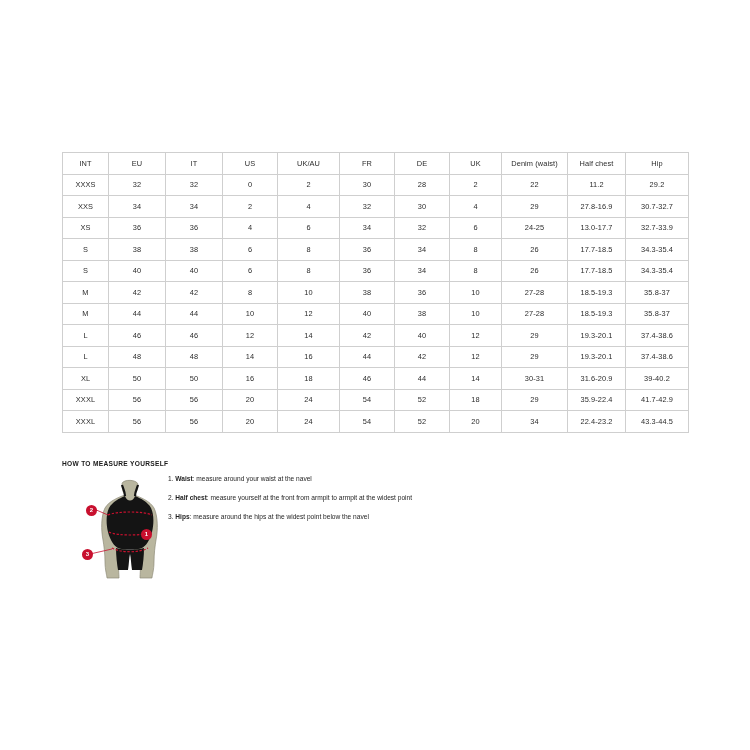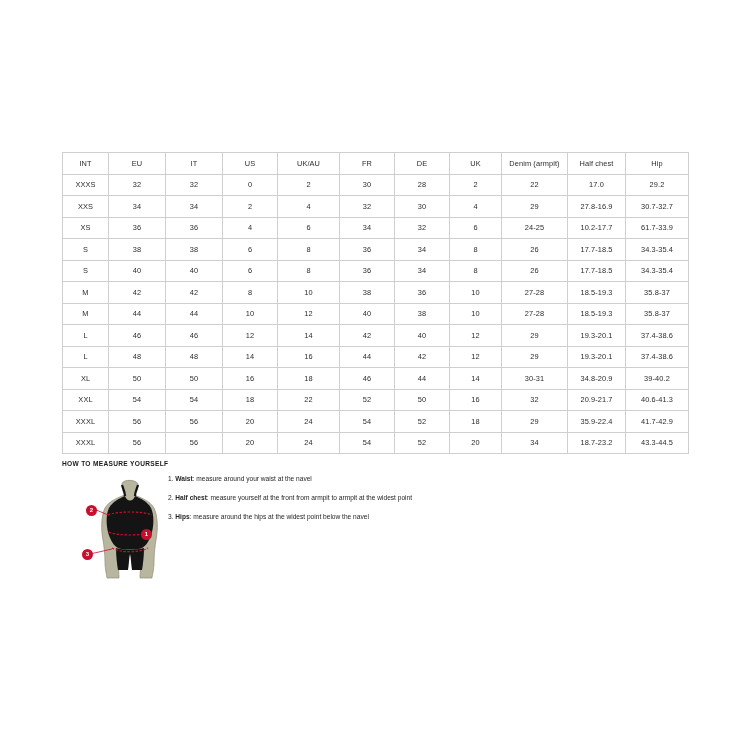--- a/index.html
+++ b/index.html
@@ -138,38 +138,38 @@
       <thead>
         <tr>
           <th>INT</th>
           <th>EU</th>
           <th>IT</th>
           <th>US</th>
           <th>UK/AU</th>
           <th>FR</th>
           <th>DE</th>
           <th>UK</th>
-          <th>Denim (armpit)</th>
+          <th>Denim (waist)</th>
           <th>Half chest</th>
           <th>Hip</th>
         </tr>
       </thead>
       <tbody>
 
         <tr>
           <td>XXXS</td>
           <td>32</td>
           <td>32</td>
           <td>0</td>
           <td>2</td>
           <td>30</td>
           <td>28</td>
           <td>2</td>
           <td>22</td>
-          <td>17.0</td>
+          <td>11.2</td>
           <td>29.2</td>
         </tr>
 
         <tr>
           <td>XXS</td>
           <td>34</td>
           <td>34</td>
           <td>2</td>
           <td>4</td>
           <td>32</td>
@@ -183,22 +183,22 @@
         <tr>
           <td>XS</td>
           <td>36</td>
           <td>36</td>
           <td>4</td>
           <td>6</td>
           <td>34</td>
           <td>32</td>
           <td>6</td>
           <td>24-25</td>
-          <td>10.2-17.7</td>
-          <td>61.7-33.9</td>
+          <td>13.0-17.7</td>
+          <td>32.7-33.9</td>
         </tr>
 
         <tr>
           <td>S</td>
           <td>38</td>
           <td>38</td>
           <td>6</td>
           <td>8</td>
           <td>36</td>
           <td>34</td>
@@ -281,37 +281,24 @@
         <tr>
           <td>XL</td>
           <td>50</td>
           <td>50</td>
           <td>16</td>
           <td>18</td>
           <td>46</td>
           <td>44</td>
           <td>14</td>
           <td>30-31</td>
-          <td>34.8-20.9</td>
+          <td>31.6-20.9</td>
           <td>39-40.2</td>
         </tr>
 
-        <tr>
-          <td>XXL</td>
-          <td>54</td>
-          <td>54</td>
-          <td>18</td>
-          <td>22</td>
-          <td>52</td>
-          <td>50</td>
-          <td>16</td>
-          <td>32</td>
-          <td>20.9-21.7</td>
-          <td>40.6-41.3</td>
-        </tr>
 
         <tr>
           <td>XXXL</td>
           <td>56</td>
           <td>56</td>
           <td>20</td>
           <td>24</td>
           <td>54</td>
           <td>52</td>
           <td>18</td>
@@ -323,21 +310,21 @@
         <tr>
           <td>XXXL</td>
           <td>56</td>
           <td>56</td>
           <td>20</td>
           <td>24</td>
           <td>54</td>
           <td>52</td>
           <td>20</td>
           <td>34</td>
-          <td>18.7-23.2</td>
+          <td>22.4-23.2</td>
           <td>43.3-44.5</td>
         </tr>
       </tbody>
     </table>
   </div>
 
   <div class="howto-title">HOW TO MEASURE YOURSELF</div>
 
   <div class="figure">
     <svg width="110" height="110" viewBox="0 0 110 110" xmlns="http://www.w3.org/2000/svg">

